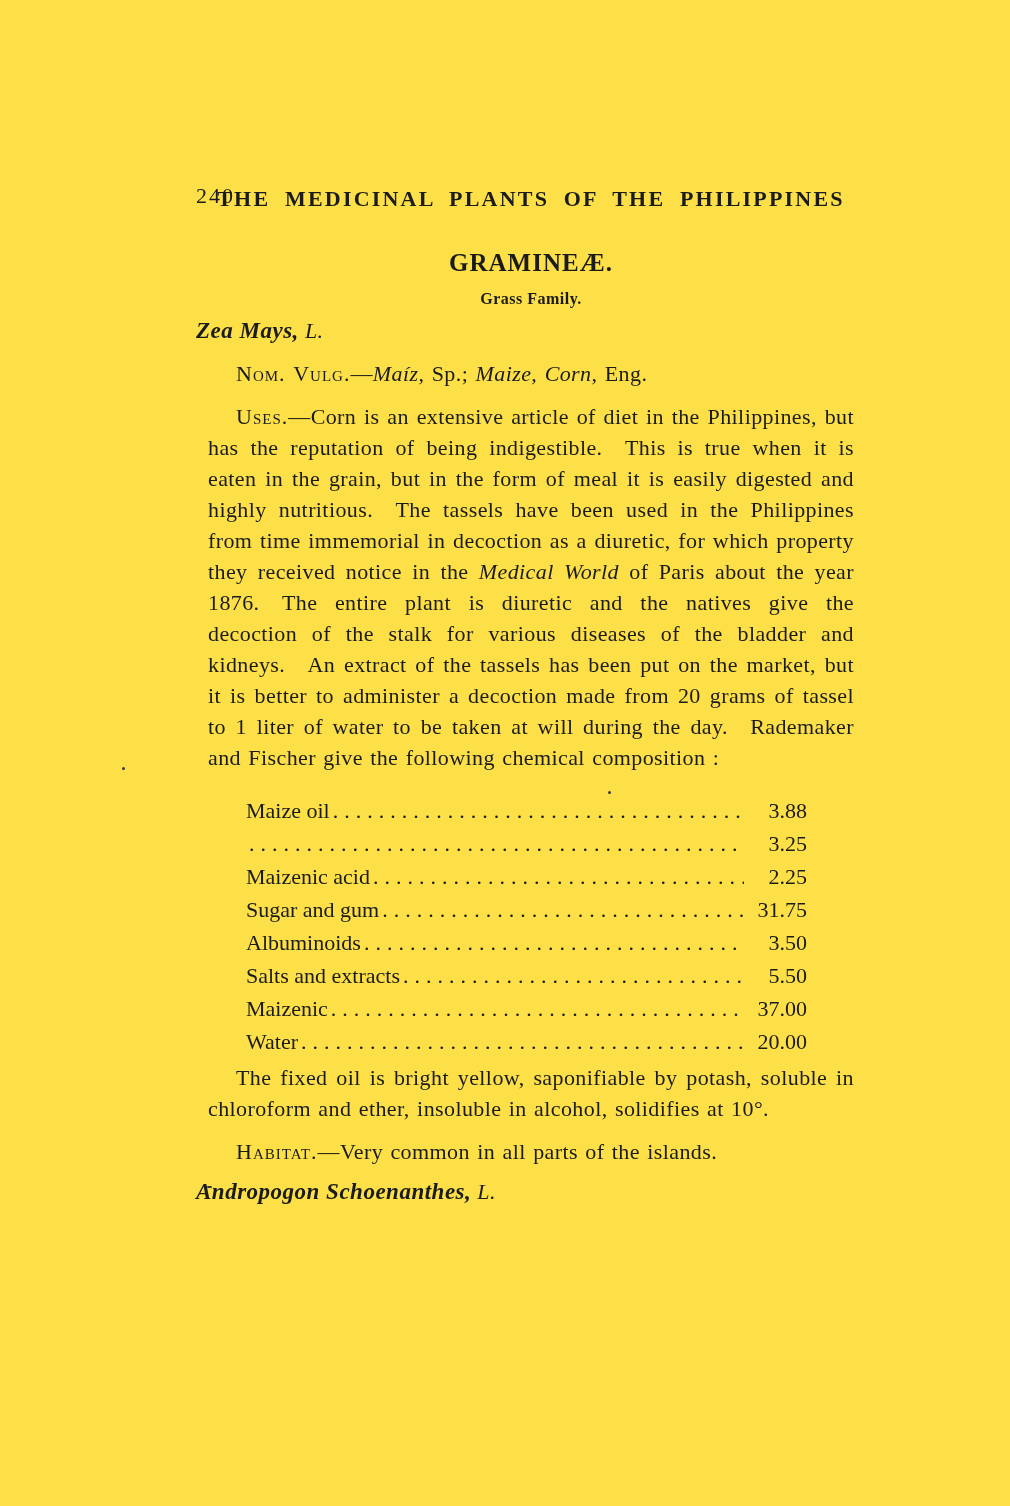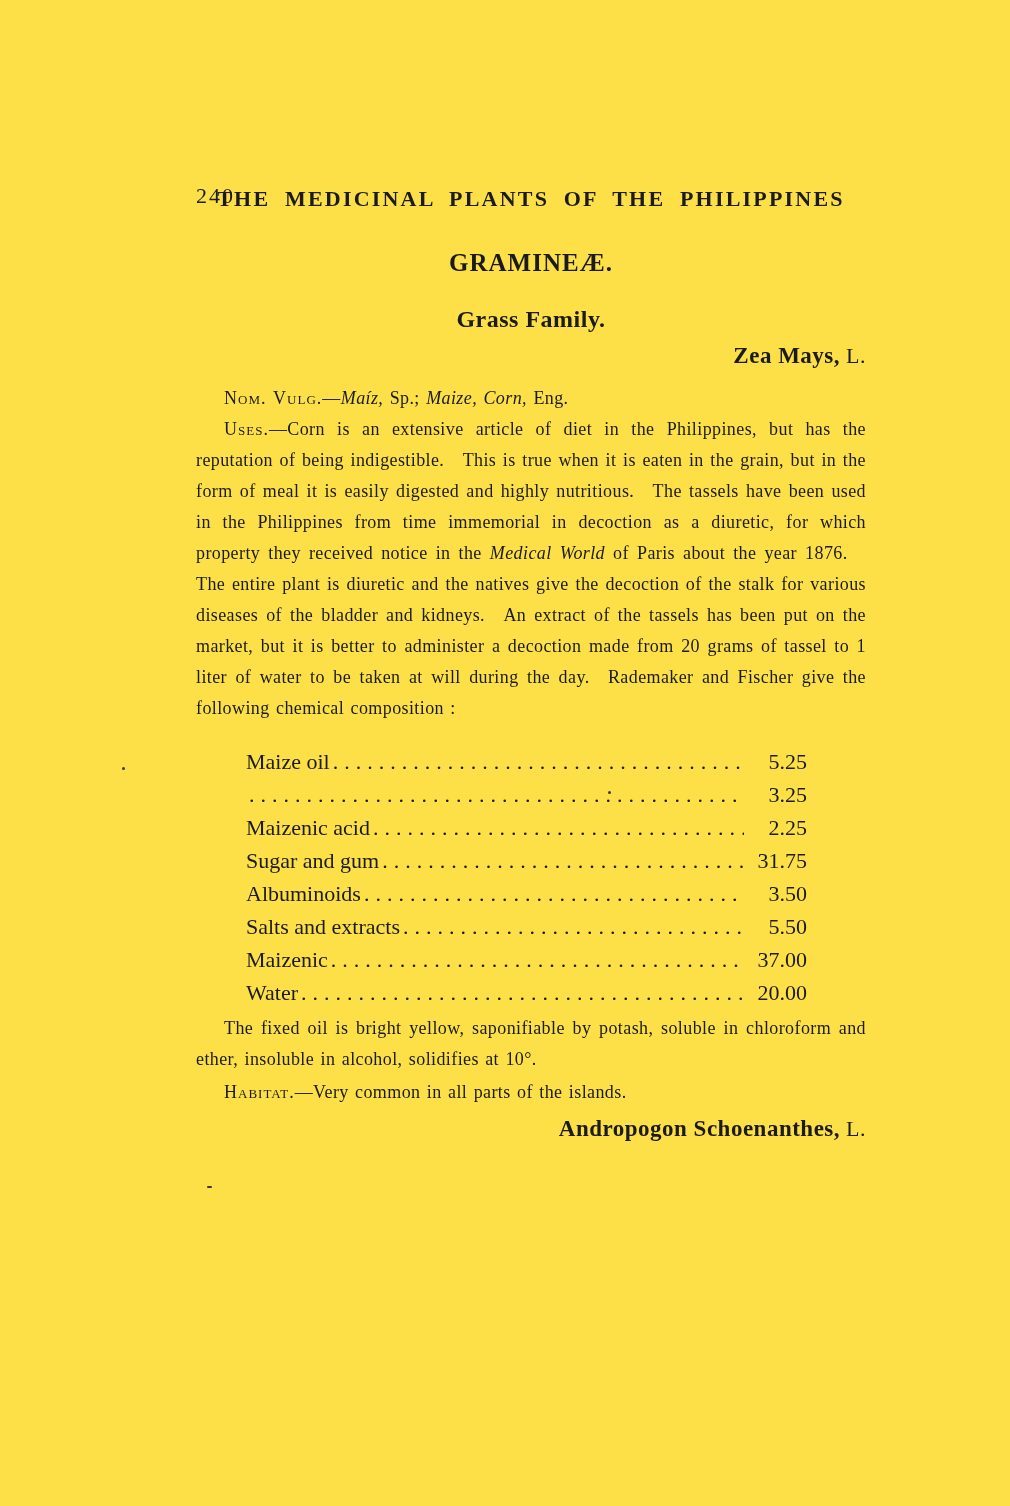--- a/index.html
+++ b/index.html
@@ -30,33 +30,33 @@
     font-size: 22px; font-weight: bold;
     letter-spacing: 2.2px; word-spacing: 7px;
     padding-top: 3px;
   }
   
   .family-heading {
     margin-top: 40px; text-align: center;
     font-size: 25px; font-weight: bold; letter-spacing: 1px;
   }
   .family-common {
-    margin-top: 29px; text-align: center;
-    font-size: 24px; font-weight: bold; letter-spacing: 0.5px;
+    margin-top: 13px; text-align: center;
+    font-size: 16px; font-weight: bold; letter-spacing: 0.5px;
   }
   .species-heading {
-    margin-top: 10px; text-align: right;
-    font-size: 23px; font-weight: bold; letter-spacing: 0.5px;
+    margin-top: 10px; text-align: left;
+    font-size: 23px; font-weight: bold; letter-spacing: 0.5px; font-style: italic;
   }
   .species-heading .author { font-weight: normal; font-size: 22px; }
   .species-heading.second { margin-top: 8px; }
   
   .para {
-    margin: 0;
-    font-size: 18px;
+    margin: 12px;
+    font-size: 22px;
     line-height: 31px;
     text-align: justify;
     text-indent: 28px;
     letter-spacing: 0.4px;
     word-spacing: 1.5px;
   }
   .nom-vulg { margin-top: 14px; }
   .nom-vulg-2 { margin-top: 20px; }
   .smallcaps { font-variant: small-caps; letter-spacing: 1px; }
   .it { font-style: italic; }
@@ -108,21 +108,21 @@
     <div class="species-heading"><span>Zea Mays,</span><span class="author"> L.</span></div>
 
     <p class="para nom-vulg"><span class="smallcaps">Nom. Vulg.</span><span>—</span><span class="it">Maíz,</span><span> Sp.; </span><span class="it">Maize,</span><span> </span><span class="it">Corn,</span><span> Eng.</span></p>
 
     <p class="para"><span class="smallcaps">Uses.</span><span>—Corn is an extensive article of diet in the Philippines, but has the reputation of being indigestible. This is true when it is eaten in the grain, but in the form of meal it is easily digested and highly nutritious. The tassels have been used in the Philippines from time immemorial in decoction as a diuretic, for which property they received notice in the </span><span class="it">Medical World</span><span> of Paris about the year 1876. The entire plant is diuretic and the natives give the decoction of the stalk for various diseases of the bladder and kidneys. An extract of the tassels has been put on the market, but it is better to administer a decoction made from 20 grams of tassel to 1 liter of water to be taken at will during the day. Rademaker and Fischer give the following chemical composition :</span></p>
 
     <div class="comp-table">
       <div class="comp-row">
           <span class="comp-name">Maize oil</span>
           <span class="comp-leader"></span>
-          <span class="comp-value">5.25</span>
+          <span class="comp-value">3.88</span>
         </div>
       <div class="comp-row">
           <span class="comp-leader"></span>
           <span class="comp-value">3.25</span>
         </div>
       <div class="comp-row">
           <span class="comp-name">Maizenic acid</span>
           <span class="comp-leader"></span>
           <span class="comp-value">2.25</span>
         </div>

